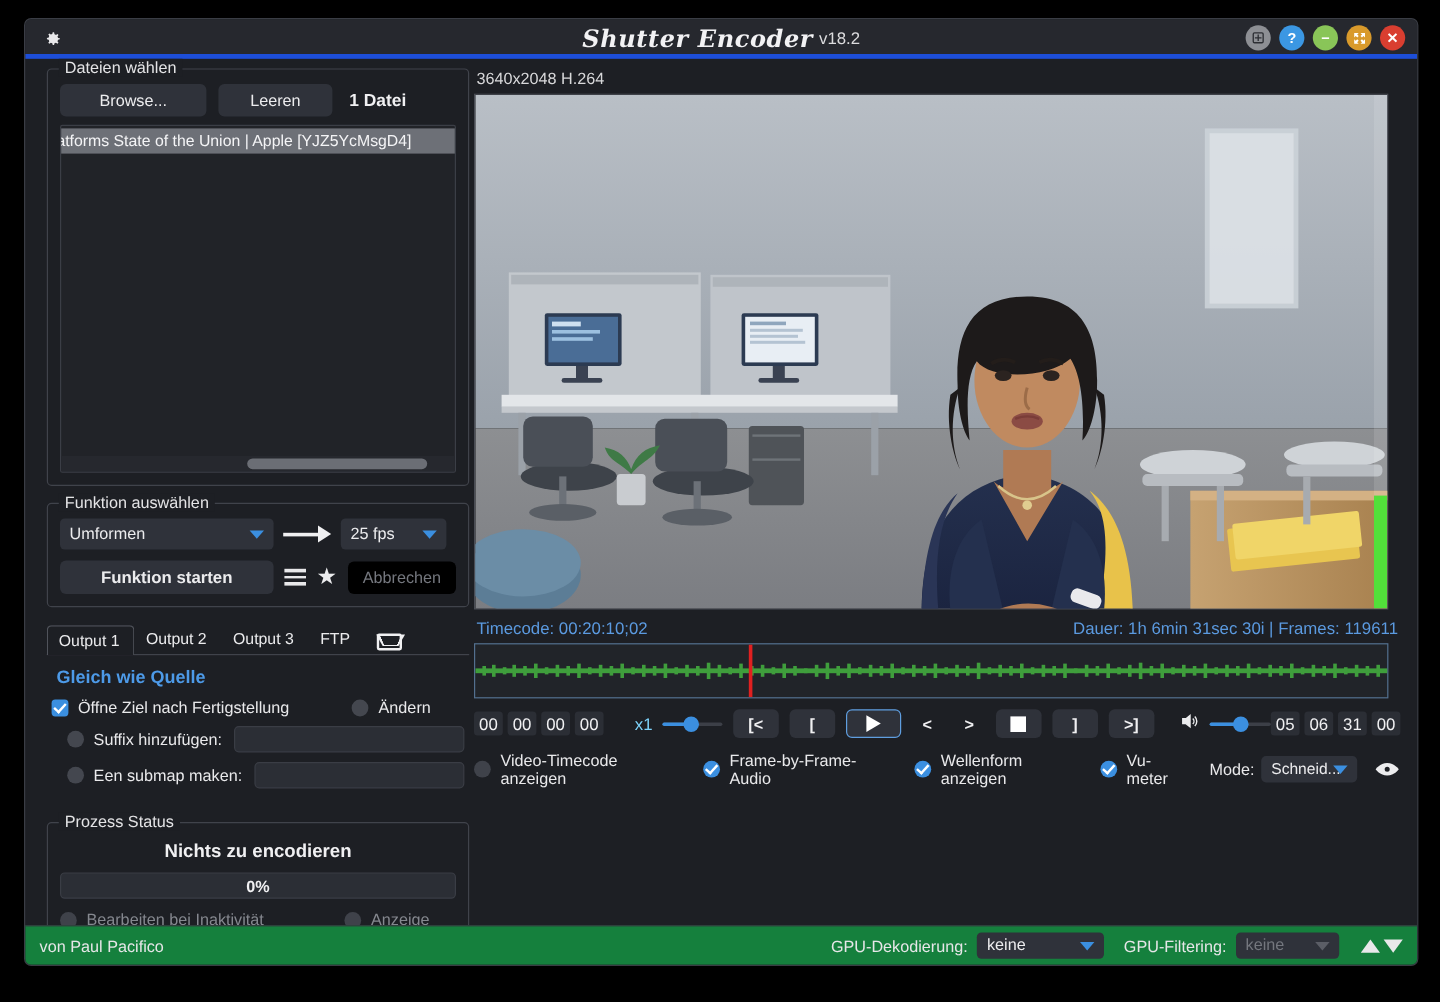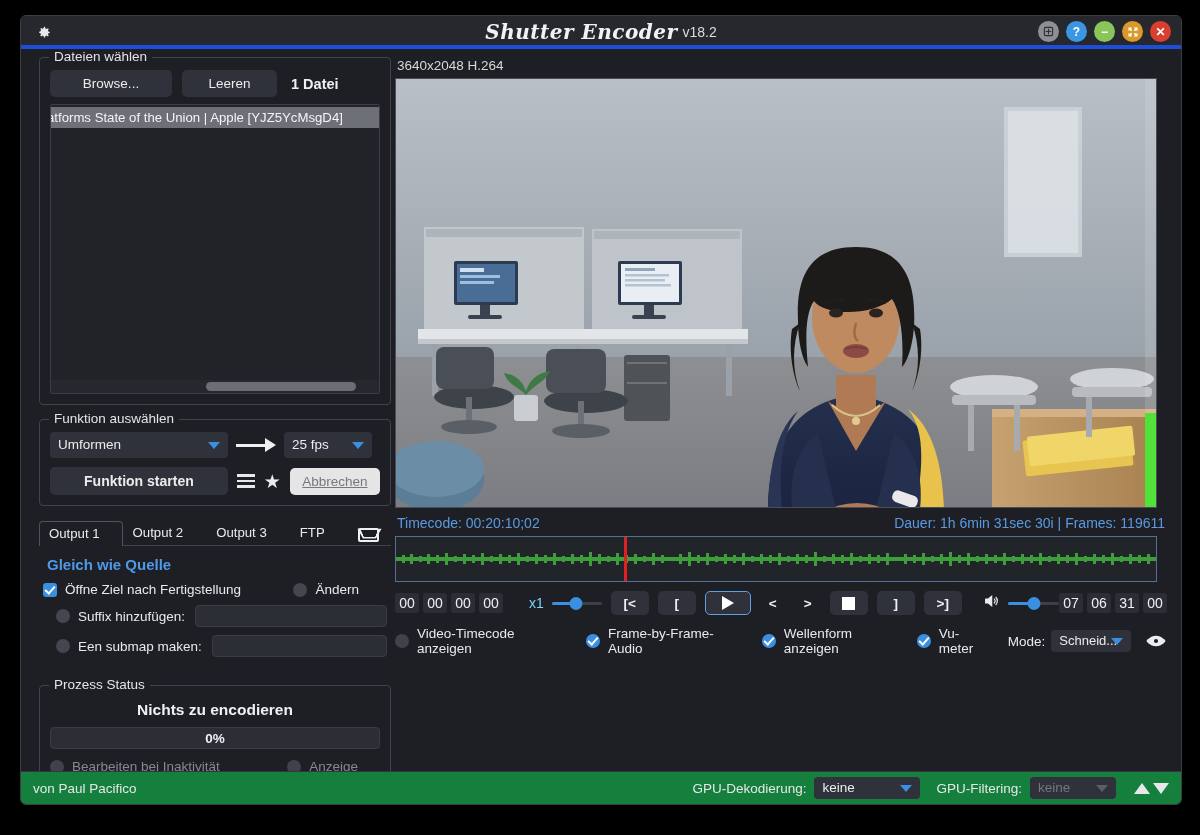--- a/index.html
+++ b/index.html
@@ -101,21 +101,21 @@
   .btn {
     background: #2f323a;
     border: none;
     border-radius: 5px;
     color: #ececee;
     font-size: 13.5px;
     font-family: "Liberation Sans", sans-serif;
     padding: 6px 10px;
     text-align: center;
   }
-  .btn.disabled { color: #75787f; background: #e5e5e5; text-decoration: underline; }
+  .btn.disabled { color: #75787f; background: #000000; }
 
   .filebtn-row {
     display: flex; align-items: center; gap: 10px;
     margin-bottom: 7px;
   }
   .filebtn-row .btn { width: 122px; }
   .filebtn-row .btn.leeren { width: 95px; }
   .count-label { color: #f0f0f2; font-size: 14.5px; font-weight: bold; margin-left: 4px; }
 
   
@@ -196,21 +196,21 @@
   .start-row .cancelbtn { width: 92px; }
 
   
   .outbox { position: relative; margin-bottom: 14px; }
   .tabstrip {
     display: flex; align-items: flex-end; gap: 0;
     border-bottom: 1px solid #40434b;
   }
   .tab {
     font-size: 13.2px; color: #ebebed;
-    padding: 4px 22px 5px 9px;
+    padding: 4px 11px 5px 9px;
     border: 1px solid transparent;
     border-bottom: none;
   }
   .tab.active {
     background: #1d1f24;
     border-color: #50535b;
     border-top-left-radius: 4px; border-top-right-radius: 4px;
     margin-bottom: -1px;
   }
   .tab.mail { padding: 2px 9px 3px 9px; }
@@ -797,21 +797,21 @@
             <path d="M16.5 8.5a5 5 0 010 7"></path>
               <path d="M19 6a8.5 8.5 0 010 12"></path>
           </svg>
         </div>
         <div class="slider" style="width:84px;margin-left:8px">
           <div class="track"></div>
           <div class="fill" style="width:52%"></div>
           <div class="knob" style="left:52%"></div>
         </div>
         <div class="tc-end">
-          <div class="tc-box">07</div>
+          <div class="tc-box">05</div>
           <div class="tc-box">06</div>
           <div class="tc-box">31</div>
           <div class="tc-box">00</div>
         </div>
       </div>
 
       <div class="optrow">
         <div class="opt">
           <div class="radio round-grey"></div>
           <div class="clabel">Video-Timecode anzeigen</div>

